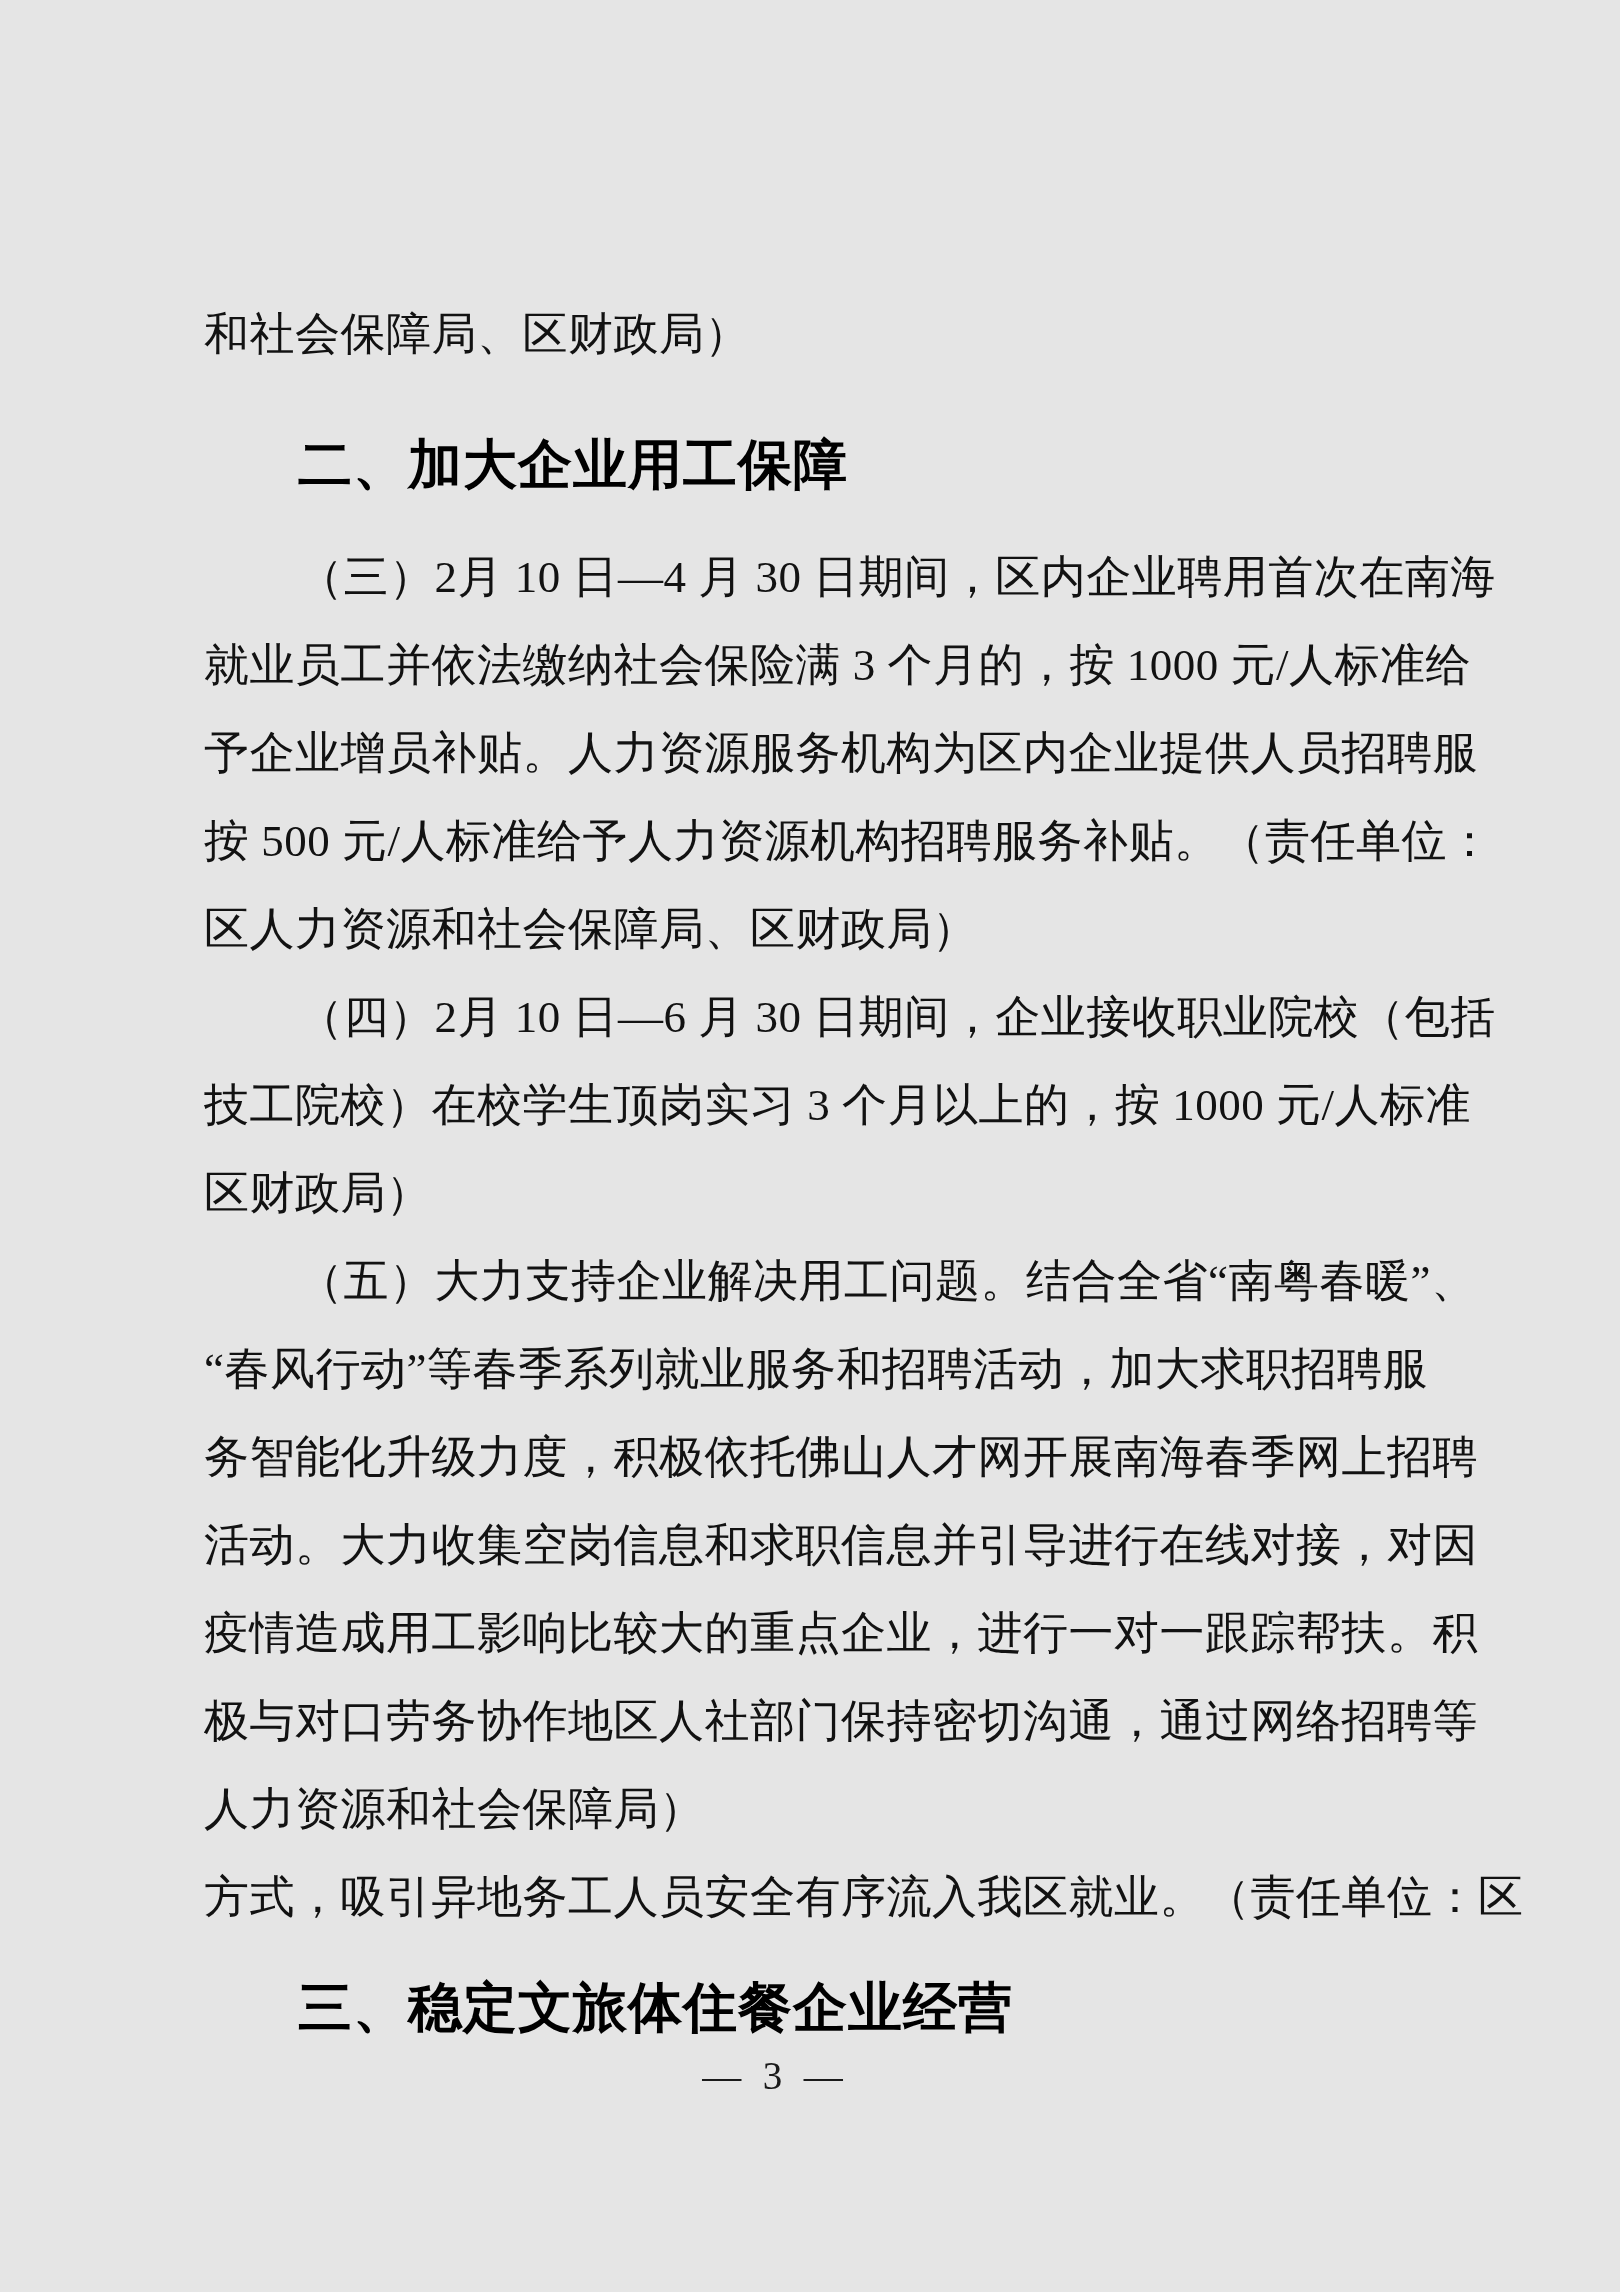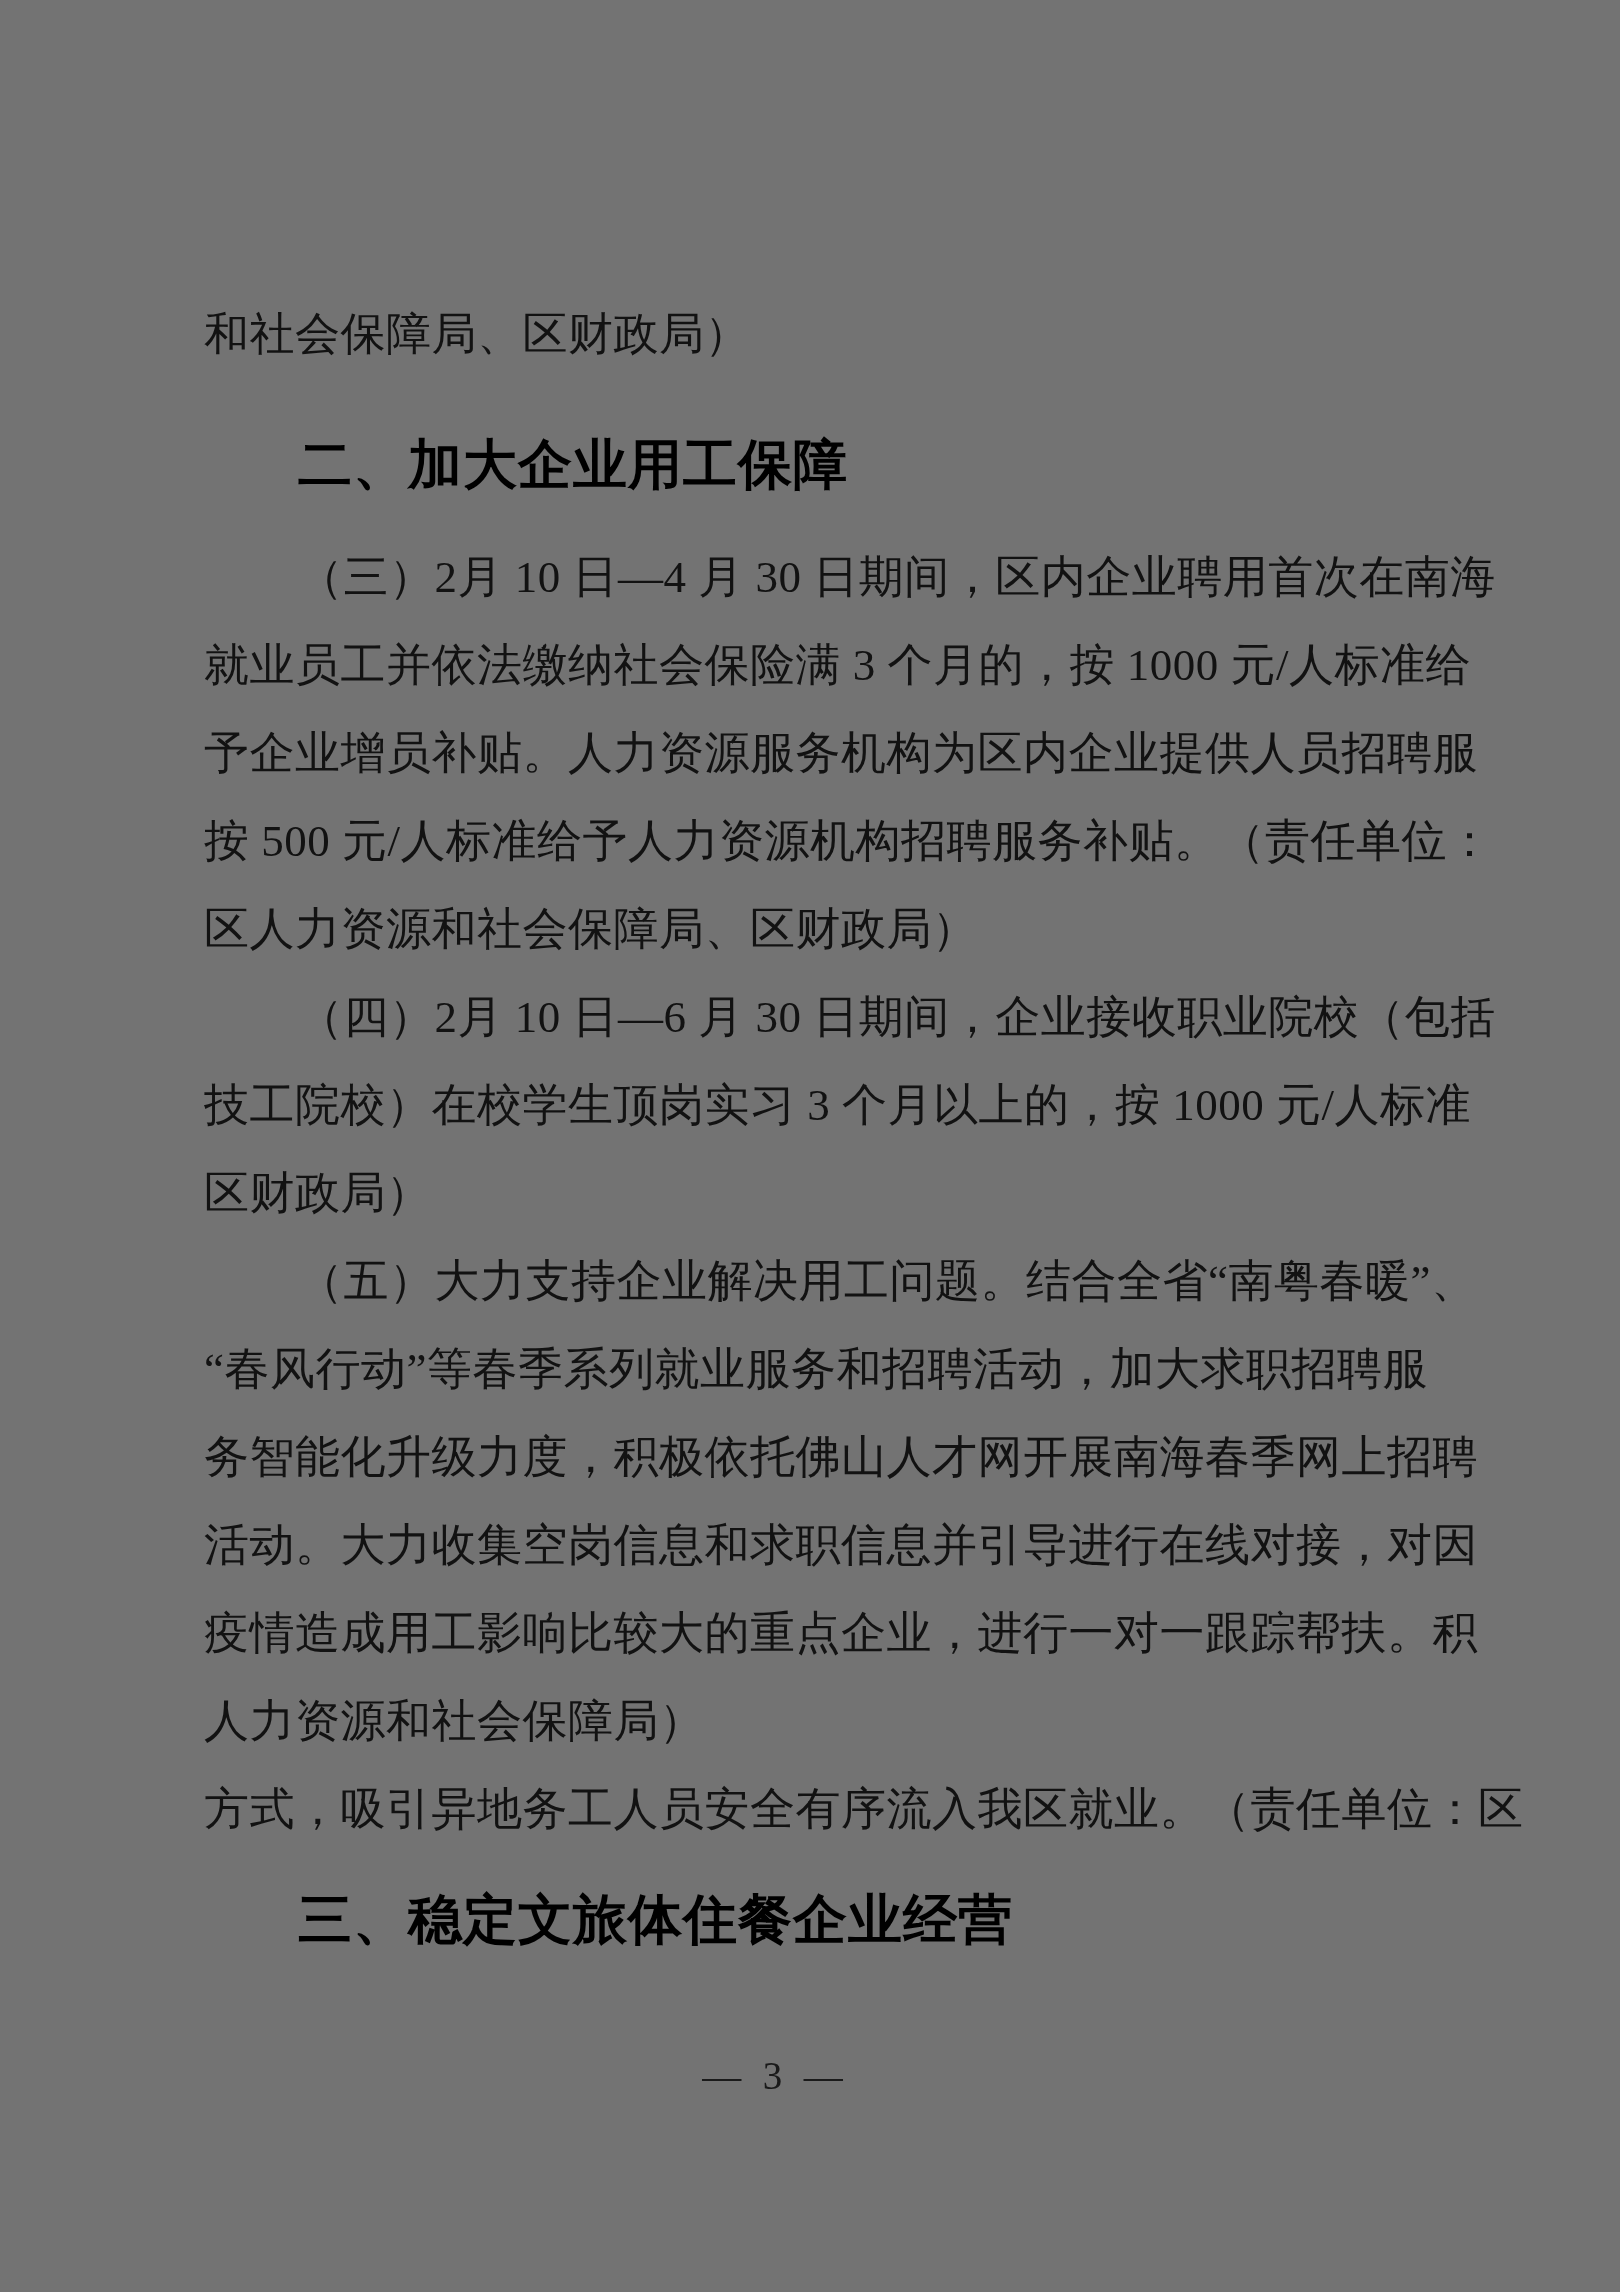--- a/index.html
+++ b/index.html
@@ -7,21 +7,21 @@
     margin: 0;
     padding: 0;
     background: #ffffff;
   }
 
   .page {
     position: relative;
     width: 1620px;
     height: 2293px;
     margin: 0 auto;
-    background: #737373;
+    background: #e5e5e5;
     box-sizing: border-box;
     overflow: hidden;
   }
 
   
   .content {
     position: absolute;
     left: 204px;
     top: 290px;
     width: 1245px;
@@ -100,20 +100,21 @@
       <div class="line">技工院校）在校学生顶岗实习 3 个月以上的，按 1000 元/人标准</div>
       <div class="line">区财政局）</div>
     </div>
 
     <div>
       <div class="line indent2">（五）大力支持企业解决用工问题。结合全省“南粤春暖”、</div>
       <div class="line">“春风行动”等春季系列就业服务和招聘活动，加大求职招聘服</div>
       <div class="line">务智能化升级力度，积极依托佛山人才网开展南海春季网上招聘</div>
       <div class="line">活动。大力收集空岗信息和求职信息并引导进行在线对接，对因</div>
       <div class="line">疫情造成用工影响比较大的重点企业，进行一对一跟踪帮扶。积</div>
+      <div class="line">极与对口劳务协作地区人社部门保持密切沟通，通过网络招聘等</div>
       <div class="line">人力资源和社会保障局）</div>
       <div class="line">方式，吸引异地务工人员安全有序流入我区就业。（责任单位：区</div>
     </div>
 
     <div class="gap-sm"></div>
 
     <div class="heading">三、稳定文旅体住餐企业经营</div>
 
   </div>
 

